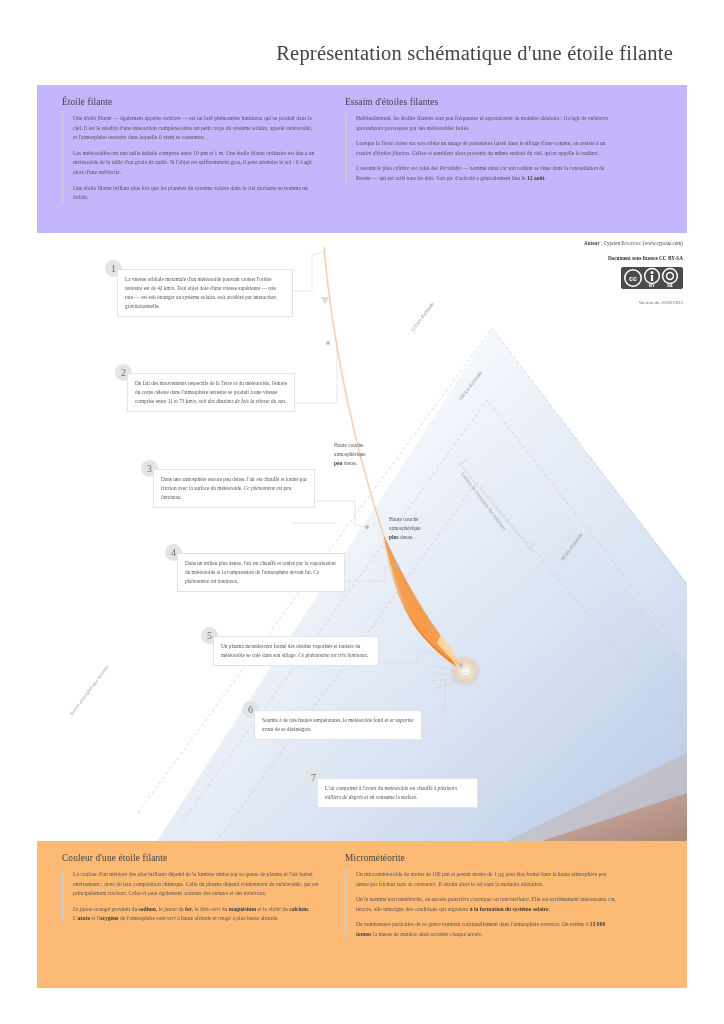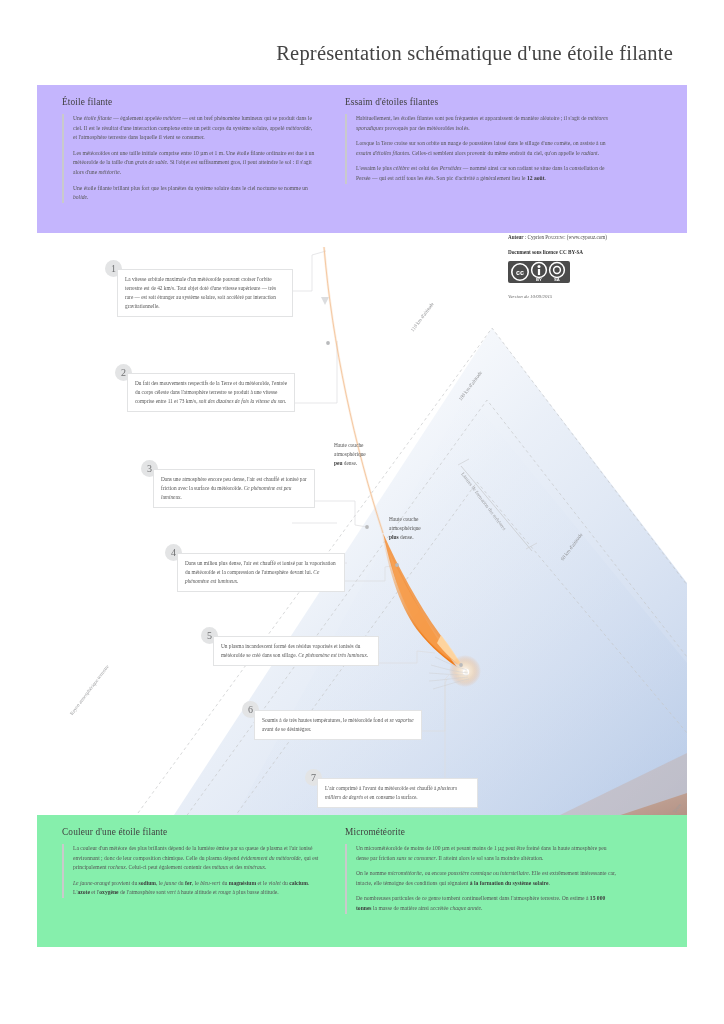--- a/index.html
+++ b/index.html
@@ -20,22 +20,22 @@
     position:absolute;right:14px;top:9px;
     font-size:20.5px;font-weight:400;color:#444;letter-spacing:.2px;
     font-family:"Liberation Serif", serif;
   }
   
   .band-top{
     position:absolute;left:37px;top:85px;width:650px;height:148px;
     background:#c4b5fd;
   }
   .band-bottom{
-    position:absolute;left:37px;top:815px;width:650px;height:132px;
-    background:#86efac;
+    position:absolute;left:37px;top:841px;width:650px;height:147px;
+    background:#fdba74;
   }
   .col-head{
     font-size:9.3px;color:#3f3f3f;font-weight:400;letter-spacing:.15px;
     margin:0 0 7px 0;
   }
   .tcol{position:absolute;}
   .tcol.left{left:25px;top:12px;width:253px;}
   .tcol.right{left:308px;top:12px;width:265px;}
   .bcol{position:absolute;}
   .bcol.left{left:25px;top:12px;width:262px;}
@@ -46,21 +46,21 @@
   }
   .ruled p{
     margin:0 0 6px 0;
     font-size:5.6px;line-height:1.72;color:#555;
     text-align:left;
   }
   .ruled p:last-child{margin-bottom:0;}
   i{font-style:italic;}
   b{font-weight:bold;color:#3c3c3c;}
   
-  .credit{position:absolute;left:508px;top:234px;width:175px;text-align:left;}
+  .credit{position:absolute;left:508px;top:240px;width:175px;text-align:right;}
   .credit .line{font-size:5.1px;color:#4a4a4a;margin-bottom:9px;}
   .credit .lic{font-size:5.2px;font-weight:bold;color:#2f2f2f;margin-bottom:6px;}
   .cc{display:inline-block;}
   .cc svg{display:block;}
   .credit .ver{font-size:4.9px;font-style:italic;color:#6b6b6b;margin-top:7px;}
   
   .stage{position:absolute;left:37px;top:233px;width:650px;height:608px;overflow:hidden;}
   .stage svg{position:absolute;left:0;top:0;}
   
   .callout{position:absolute;}

